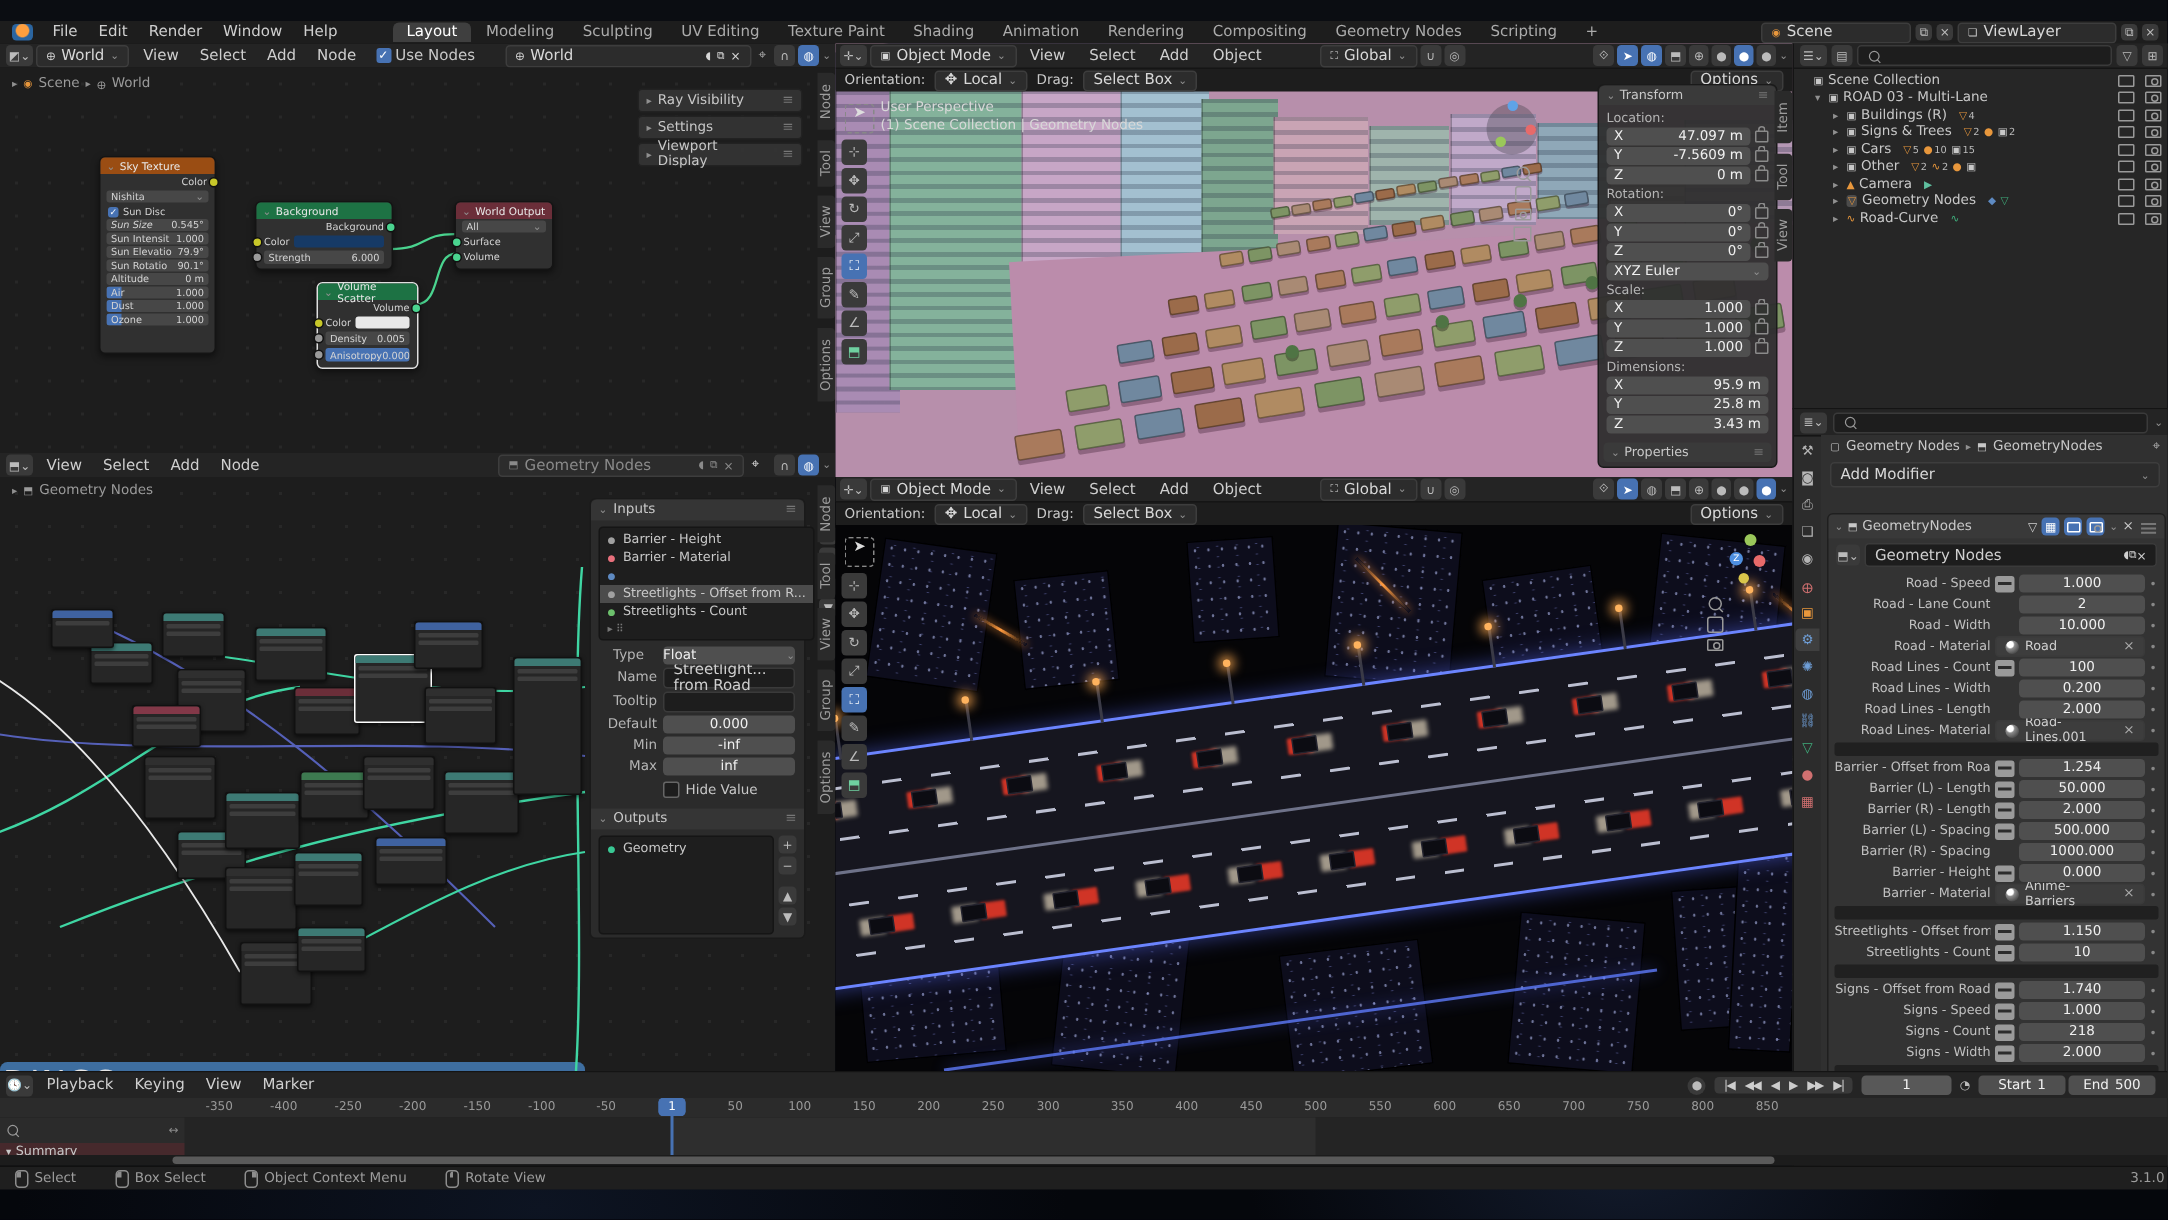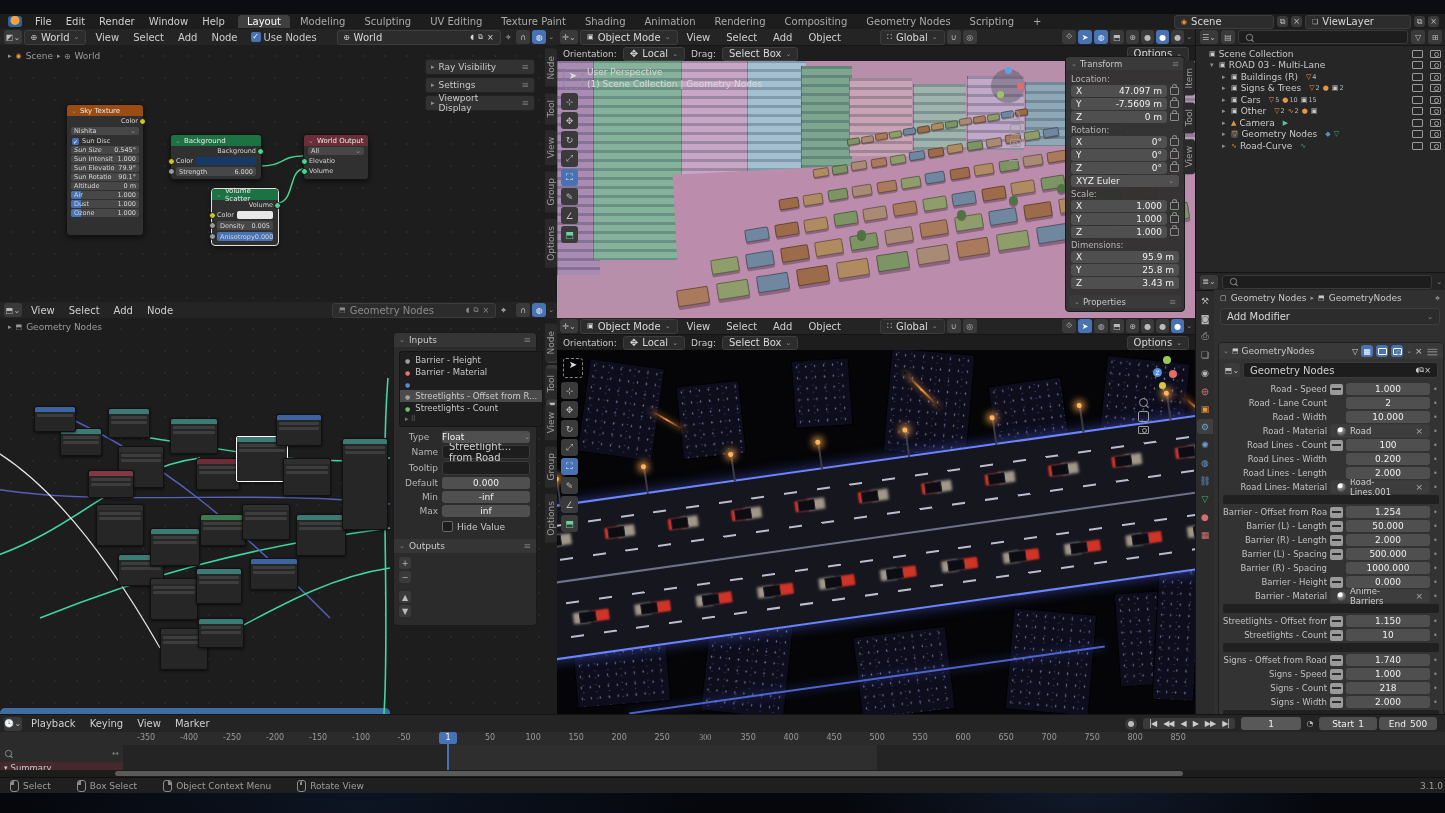--- a/index.html
+++ b/index.html
@@ -79,21 +79,21 @@
 
   <div class="abs hdr row" style="left:0;top:14px;width:1445px;height:15px;background:#1d1d1d;">
     <div style="width:14px;height:11px;margin:0 6px 0 8px;border-radius:3px;background:radial-gradient(circle at 50% 40%,#ff9f3e 0 4px,#2b65a0 5px);"></div>
     <div id="tb-menus" class="row">
         <div class="menu">File</div>
         <div class="menu">Edit</div>
         <div class="menu">Render</div>
         <div class="menu">Window</div>
         <div class="menu">Help</div>
       </div>
-    <div id="tb-workspaces" class="row" style="margin-left:6px;gap:1px;">
+    <div id="tb-workspaces" class="row" style="margin-left:30px;gap:1px;">
         <div class="tab-ws active">Layout</div>
         <div class="tab-ws">Modeling</div>
         <div class="tab-ws">Sculpting</div>
         <div class="tab-ws">UV Editing</div>
         <div class="tab-ws">Texture Paint</div>
         <div class="tab-ws">Shading</div>
         <div class="tab-ws">Animation</div>
         <div class="tab-ws">Rendering</div>
         <div class="tab-ws">Compositing</div>
         <div class="tab-ws">Geometry Nodes</div>
@@ -246,21 +246,21 @@
         <div class="nh" style="background:#6b2e39;">
             <span class="caret">⌄</span>
             <span>World Output</span>
           </div>
         <div class="nslider" style="margin:1px 4px;height:8px;justify-content:space-between;">
           <span>All</span>
             <span class="caret">⌄</span>
           </div>
         <div class="nrow">
             <span class="sock" style="left:-3px;top:2px;background:#4ad48f;"></span>
-            <span>Elevatio</span>
+            <span>Surface</span>
           </div>
         <div class="nrow">
             <span class="sock" style="left:-3px;top:2px;background:#4ad48f;"></span>
             <span>Volume</span>
           </div>
       </div>
 
       <div class="node" style="left:211px;top:143px;width:66px;height:56px;border-color:#e0e0e0;">
         <div class="nh" style="background:#1d7244;">
             <span class="caret">⌄</span>
@@ -561,20 +561,26 @@
               <span>Hide Value</span>
             </div>
           </div>
         <div class="row" style="background:#353535;height:14px;padding:0 5px;gap:4px;margin-top:5px;">
           <span class="caret">⌄</span>
             <span>Outputs</span>
             <span class="grow"></span>
             <span style="color:#777;">≡</span>
         </div>
         <div class="row" style="align-items:stretch;padding:4px 5px;gap:3px;">
+          <div id="geo-outputs-list" style="flex:1;height:60px;background:#1e1e1e;border:1px solid #151515;border-radius:3px;padding:2px 0;">
+              <div class="row" style="height: 12px; padding: 0px 5px; gap: 5px;">
+                <span style="font-size: 6px; color: rgb(57, 200, 148);">●</span>
+                <span style="font-size: 8.5px;">Geometry</span>
+              </div>
+            </div>
           <div class="vtabs" style="gap:2px;">
             <div class="icsq" style="width:12px;height:12px;">+</div>
             <div class="icsq" style="width:12px;height:12px;">−</div>
             <div class="icsq" style="width:12px;height:12px;margin-top:6px;">▲</div>
             <div class="icsq" style="width:12px;height:12px;">▼</div>
           </div>
         </div>
       </div>
     </div>
     <div id="geo-tabs" class="vtabs abs" style="right:0;top:22px;">
@@ -1497,21 +1503,21 @@
         <div style="position: absolute; left: 261.14px; top: 1px; width: 28px; text-align: center;">-200</div>
         <div style="position: absolute; left: 304.14px; top: 1px; width: 28px; text-align: center;">-150</div>
         <div style="position: absolute; left: 347.14px; top: 1px; width: 28px; text-align: center;">-100</div>
         <div style="position: absolute; left: 390.14px; top: 1px; width: 28px; text-align: center;">-50</div>
         <div style="position: absolute; left: 439px; top: 0px; width: 18px; height: 12px; background: rgb(71, 114, 179); border-radius: 3px; color: rgb(255, 255, 255); text-align: center; line-height: 12px;">1</div>
         <div style="position: absolute; left: 476.14px; top: 1px; width: 28px; text-align: center;">50</div>
         <div style="position: absolute; left: 519.14px; top: 1px; width: 28px; text-align: center;">100</div>
         <div style="position: absolute; left: 562.14px; top: 1px; width: 28px; text-align: center;">150</div>
         <div style="position: absolute; left: 605.14px; top: 1px; width: 28px; text-align: center;">200</div>
         <div style="position: absolute; left: 648.14px; top: 1px; width: 28px; text-align: center;">250</div>
-        <div style="position: absolute; left: 691.14px; top: 1px; width: 28px; text-align: center; font-family: Liberation Serif, serif;">300</div>
+        <div style="position: absolute; left: 691.14px; top: 1px; width: 28px; ">300</div>
         <div style="position: absolute; left: 734.14px; top: 1px; width: 28px; text-align: center;">350</div>
         <div style="position: absolute; left: 777.14px; top: 1px; width: 28px; text-align: center;">400</div>
         <div style="position: absolute; left: 820.14px; top: 1px; width: 28px; text-align: center;">450</div>
         <div style="position: absolute; left: 863.14px; top: 1px; width: 28px; text-align: center;">500</div>
         <div style="position: absolute; left: 906.14px; top: 1px; width: 28px; text-align: center;">550</div>
         <div style="position: absolute; left: 949.14px; top: 1px; width: 28px; text-align: center;">600</div>
         <div style="position: absolute; left: 992.14px; top: 1px; width: 28px; text-align: center;">650</div>
         <div style="position: absolute; left: 1035.14px; top: 1px; width: 28px; text-align: center;">700</div>
         <div style="position: absolute; left: 1078.14px; top: 1px; width: 28px; text-align: center;">750</div>
         <div style="position: absolute; left: 1121.14px; top: 1px; width: 28px; text-align: center;">800</div>

